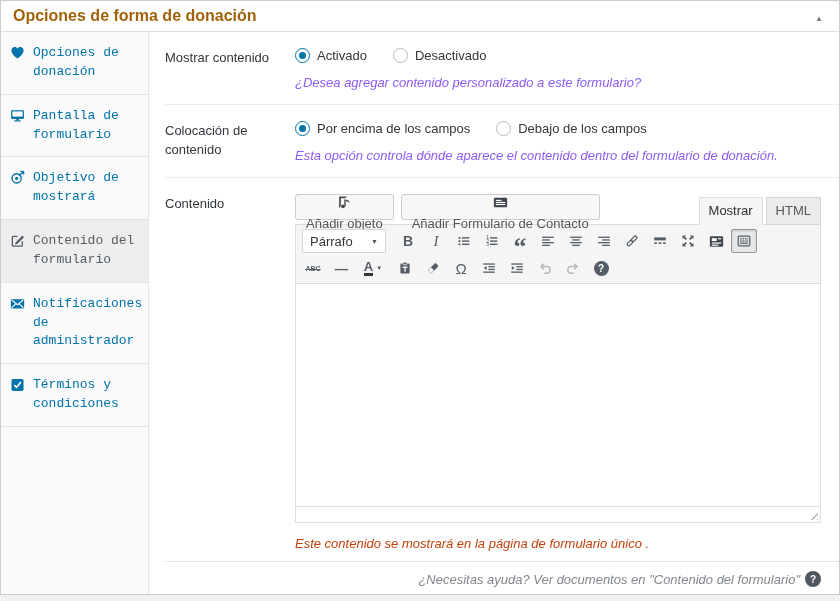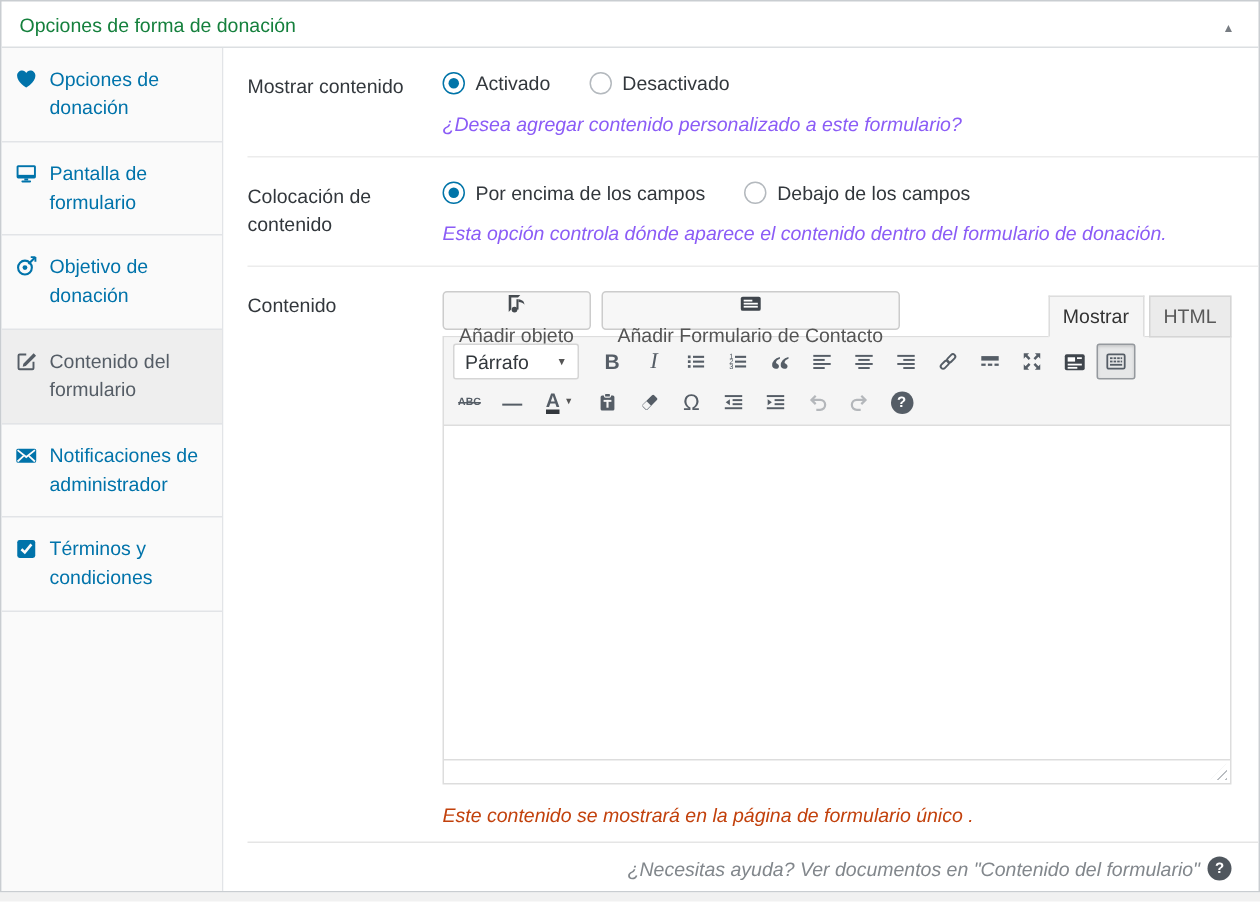--- a/index.html
+++ b/index.html
@@ -16,31 +16,31 @@
     background: #fff;
     border: 1px solid #c9cdd1;
     overflow: hidden;
   }
   
   .pb-header {
     display: flex; justify-content: space-between; align-items: center;
     height: 31px; padding: 0 10px 0 12px;
     border-bottom: 1px solid #dcdfe2;
   }
-  .pb-title { font-size: 13px; font-weight: normal; color: #15803d; }
+  .pb-title { font-size: 16px; font-weight: bold; color: #a16207; }
   .pb-toggle { background: none; border: 0; padding: 0 6px; cursor: pointer; }
   .pb-toggle .arrow { font-size: 8px; color: #777c82; }
   
   .pb-body { display: flex; height: 562px; overflow: hidden; }
   .sidebar { width: 148px; min-width: 148px; background: #fafafa; border-right: 1px solid #e2e4e7; }
   .sidebar-item {
     display: flex; align-items: flex-start; gap: 7px;
     padding: 12px 6px 12px 9px;
     border-bottom: 1px solid #e2e4e7;
-    color: #0073aa; line-height: 1.45; cursor: pointer;
+    color: #0073aa; line-height: 1.45; cursor: pointer; font-family: Liberation Mono, monospace;
   }
   .sidebar-item .icon { flex: 0 0 16px; height: 16px; margin-top: 1px; display: inline-flex; }
   .sidebar-item.active { background: #eeeeee; color: #555d66; }
   .main { flex: 1; display: flex; flex-direction: column; background: #fff; min-width: 0; }
   
   .row {
     display: flex; margin-left: 16px;
     padding: 16px 18px 14px 0;
     border-bottom: 1px solid #ececec;
   }
@@ -158,21 +158,21 @@
         </div>
         <div class="sidebar-item" data-name="sidebar-item-objetivo-de-donacion">
           <span class="icon" data-name="target-icon">
             <svg width="15" height="15" viewBox="0 0 14 14">
               <circle cx="6.2" cy="7.8" r="4.3" fill="none" stroke="currentColor" stroke-width="1.3"></circle>
               <circle cx="6.2" cy="7.8" r="1.5" fill="currentColor"></circle>
               <path d="M8.4 5.6 12.3 1.7" stroke="currentColor" stroke-width="1.3" fill="none"></path>
               <path d="M12.7 1.3v2.9M12.7 1.3H9.8" stroke="currentColor" stroke-width="1.2" fill="none"></path>
             </svg>
           </span>
-          <span data-name="sidebar-item-label">Objetivo de donación</span>
+          <span data-name="sidebar-item-label">Objetivo de mostrará</span>
         </div>
         <div class="sidebar-item active" data-name="sidebar-item-contenido-del-formulario">
           <span class="icon" data-name="edit-icon">
             <svg width="15" height="15" viewBox="0 0 14 14">
               <path d="M11.5 7.6v4c0 .4-.3.7-.7.7H2.9c-.4 0-.7-.3-.7-.7V3.8c0-.4.3-.7.7-.7H7" fill="none" stroke="currentColor" stroke-width="1.2"></path>
               <path fill="currentColor" d="M5.2 8.8 11.6 2.4 13.1 3.9 6.7 10.3 4.8 10.8Z"></path>
             </svg>
           </span>
           <span data-name="sidebar-item-label">Contenido del formulario</span>
         </div>

